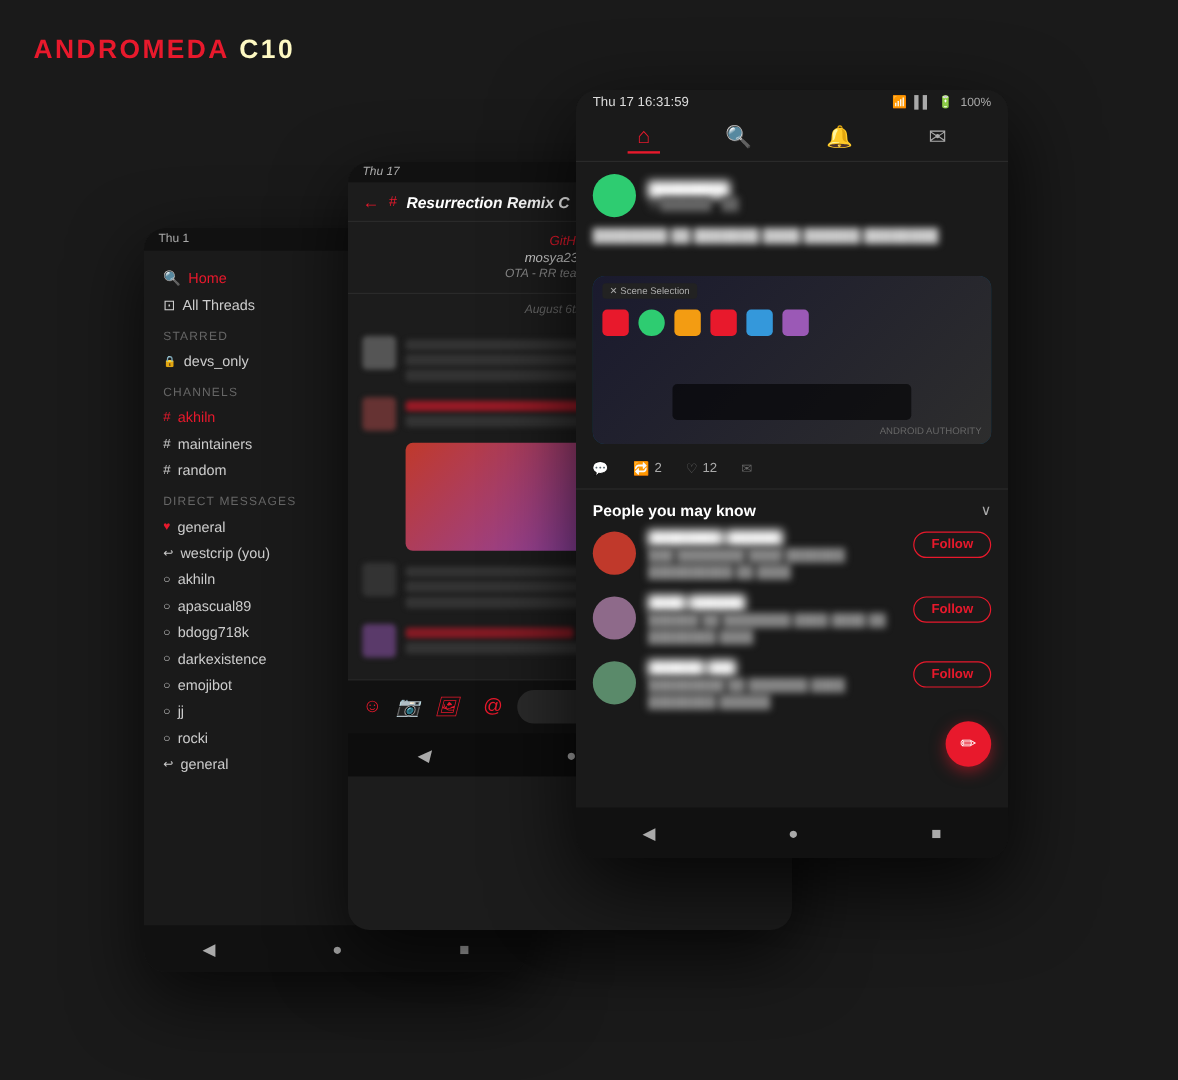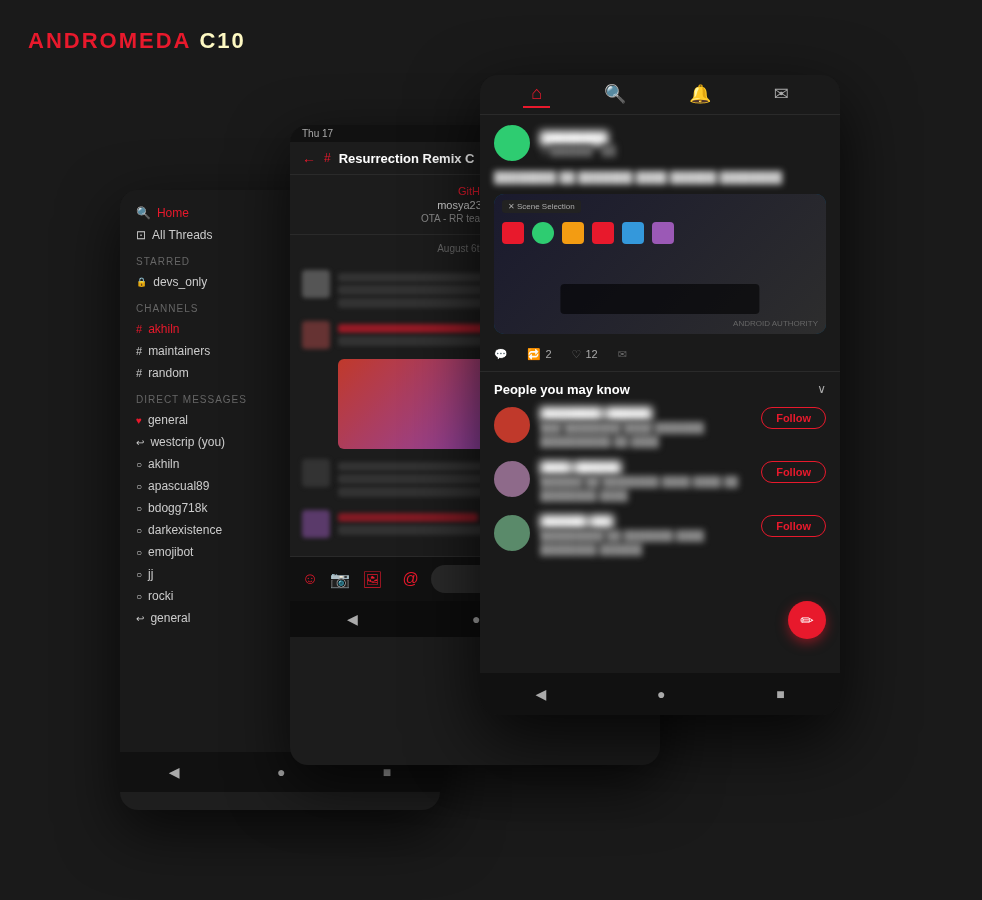--- a/index.html
+++ b/index.html
@@ -111,28 +111,29 @@
       background: #111;
       display: flex;
       align-items: center;
       justify-content: space-around;
     }
     .nav-btn { color: #aaa; font-size: 14px; cursor: pointer; }
 
     
     .phone2 {
       position: absolute;
-      top: 125px;
+      top: 135px;
       left: 290px;
       width: 370px;
       height: 640px;
       background: #1c1c1c;
       border-radius: 18px;
       overflow: hidden;
       box-shadow: 0 20px 60px rgba(0,0,0,0.7);
+      font-style: italic;
     }
     .phone2-status {
       background: #111;
       padding: 3px 12px;
       font-size: 10px;
       color: #aaa;
       display: flex;
       justify-content: space-between;
     }
     .phone2-header {
@@ -265,21 +266,21 @@
     }
     .tweet-user-info { flex: 1; }
     .tweet-username { color: #fff; font-size: 12px; font-weight: 600; filter: blur(4px); }
     .tweet-handle { color: #666; font-size: 10px; filter: blur(3px); }
     .tweet-text { color: #ccc; font-size: 11px; line-height: 1.5; filter: blur(3px); }
     .tweet-image {
       width: 100%;
       height: 140px;
       border-radius: 10px;
       overflow: hidden;
-      margin-top: 8px;
+      margin-top: 24px;
       background: #0c4a6e;
     }
     .tweet-image-inner {
       width: 100%;
       height: 100%;
       background: linear-gradient(135deg, #1a1a2e, #2d2d2d);
       display: flex;
       align-items: flex-end;
       padding: 6px 8px;
       position: relative;
@@ -394,20 +395,23 @@
   </style>
 </head>
 <body>
 
 <div class="brand">
   <span class="brand-andromeda">ANDROMEDA</span>
   <span class="brand-c10">C10</span>
 </div>
 
 <div class="phone1">
+  <div class="phone1-status">
+    <span>Thu 1</span>
+  </div>
   <div class="phone1-content">
     <div class="sidebar">
       <div class="sidebar-jump">
         <span>🔍</span>
         <span>Home</span>
       </div>
       <div class="sidebar-all-threads">
         <span>⊡</span>
         <span>All Threads</span>
       </div>
@@ -539,20 +543,29 @@
     <span style="color:#e8192c;font-size:14px;">▶</span>
   </div>
   <div class="phone2-bottom-nav">
     <span class="nav-btn">◀</span>
     <span class="nav-btn">●</span>
     <span class="nav-btn">■</span>
   </div>
 </div>
 
 <div class="phone3">
+  <div class="phone3-status">
+    <span class="phone3-status-time">Thu 17 16:31:59</span>
+    <div class="phone3-status-icons">
+      <span>📶</span>
+      <span>▌▌</span>
+      <span>🔋</span>
+      <span>100%</span>
+    </div>
+  </div>
   <div class="phone3-top-nav">
     <div class="nav-icon-wrap active">
       <span class="nav-icon active-icon">⌂</span>
     </div>
     <div class="nav-icon-wrap">
       <span class="nav-icon">🔍</span>
     </div>
     <div class="nav-icon-wrap">
       <span class="nav-icon">🔔</span>
     </div>

